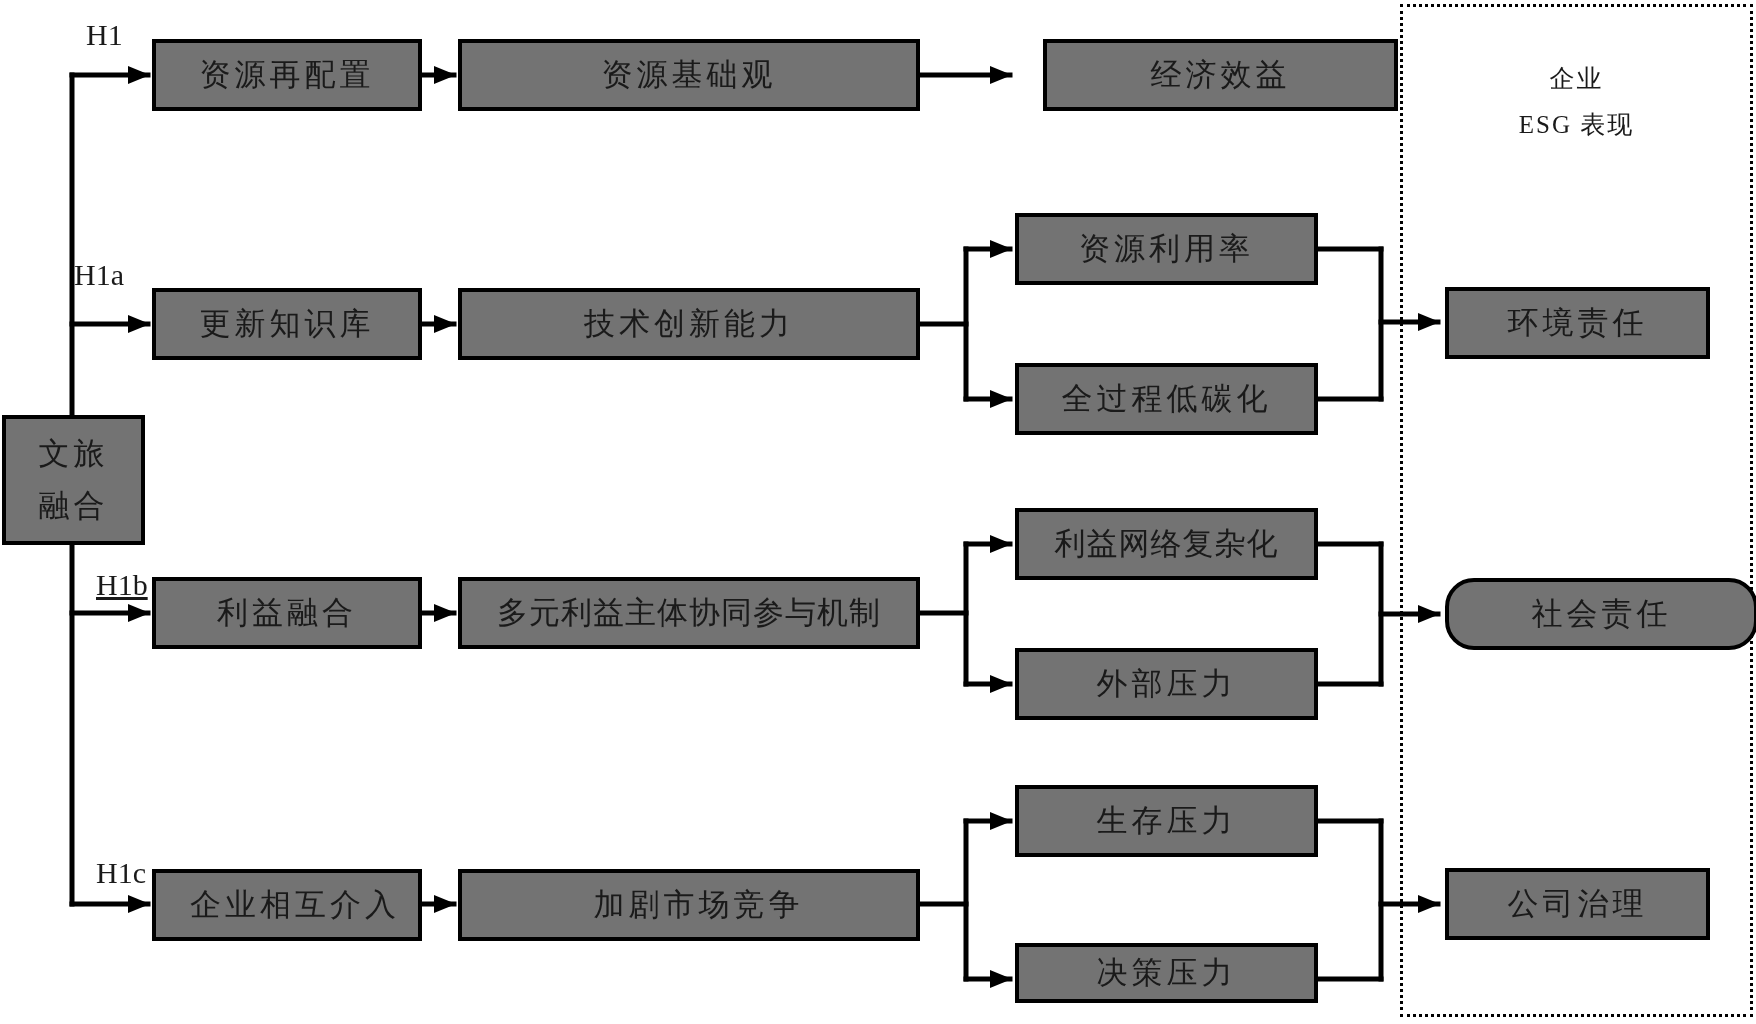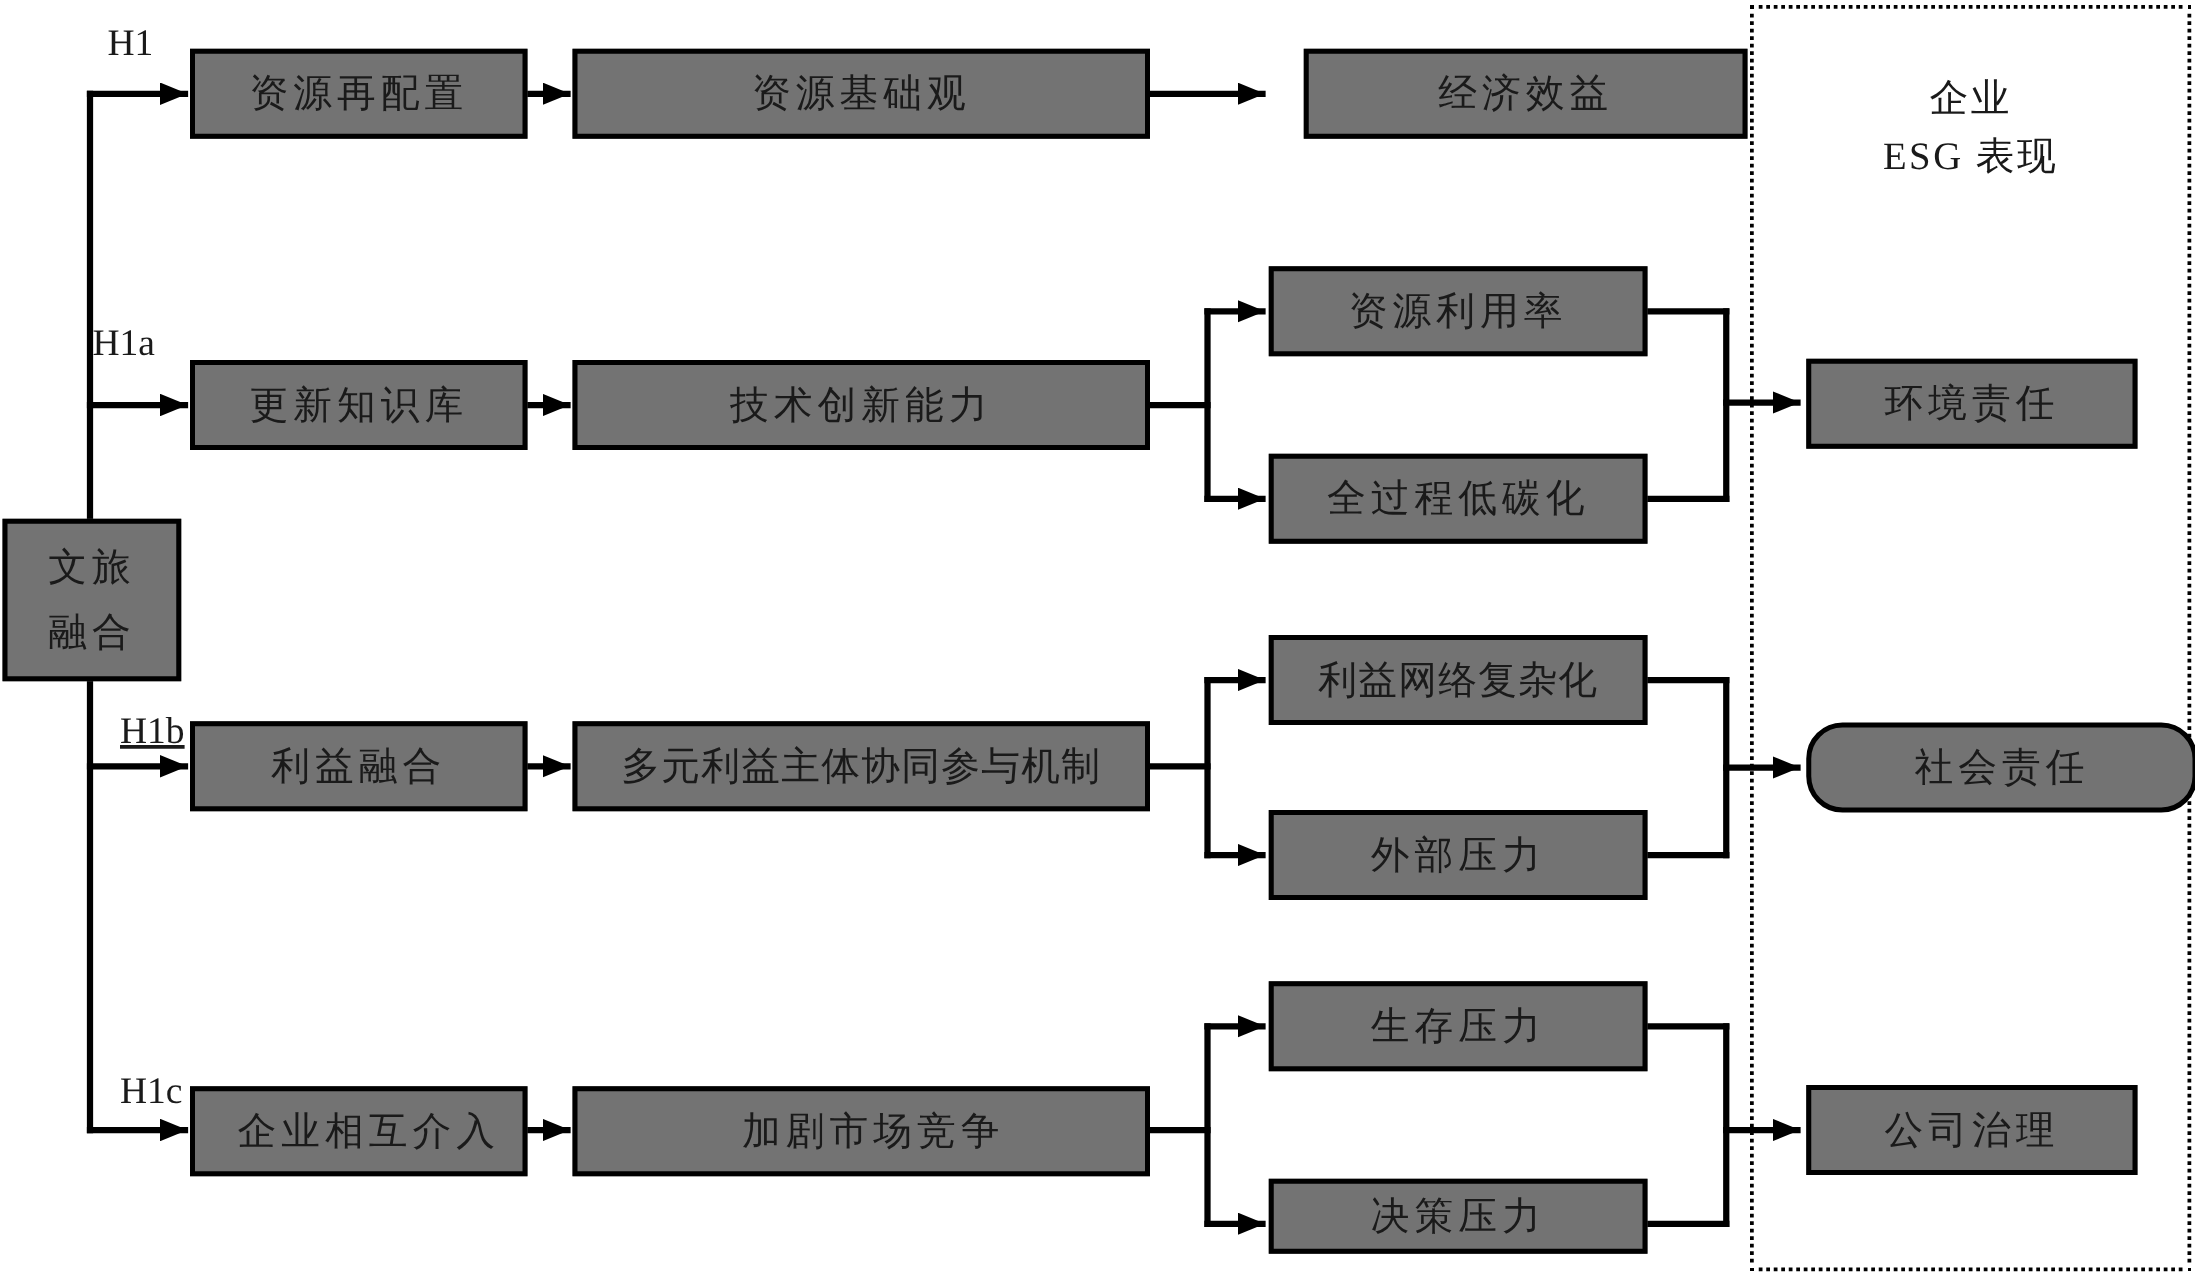--- a/index.html
+++ b/index.html
@@ -50,21 +50,21 @@
     height: 1013px;
     border: 3px dotted #000000;
     background: transparent;
   }
   #esg-title {
     position: absolute;
     left: 1402px;
     top: 56px;
     width: 349px;
     text-align: center;
-    font-size: 31px;
+    font-size: 25px;
     color: #1a1a1a;
     line-height: 46px;
     letter-spacing: 2px;
   }
   
   .stack { display: block; }
 </style>
 </head>
 <body>
 

